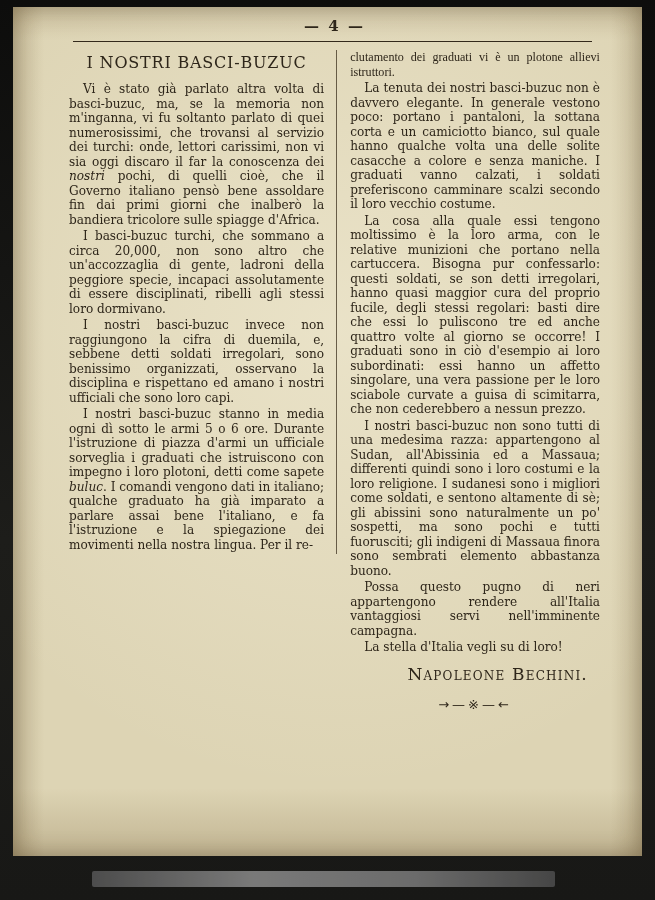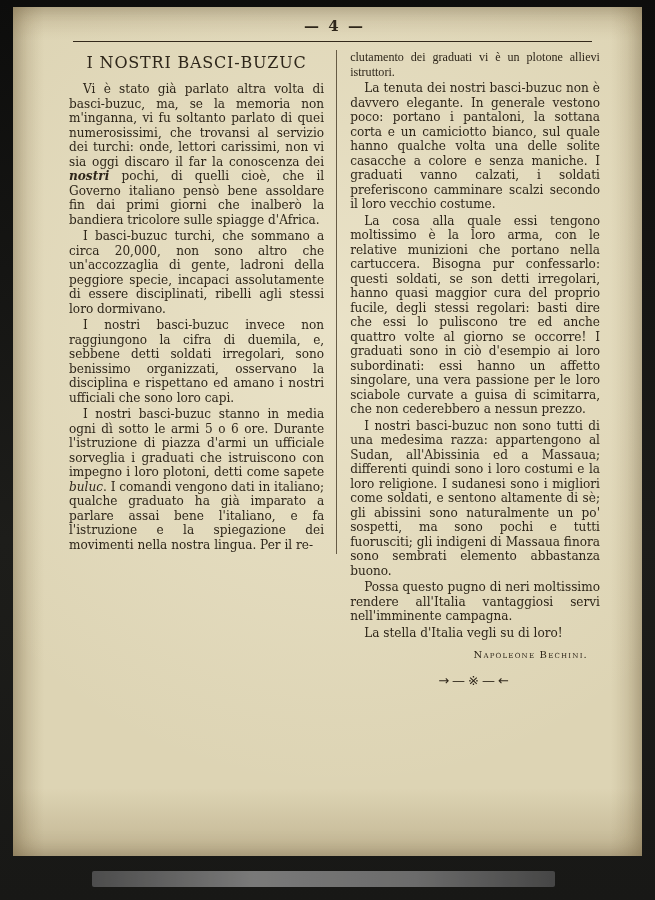--- a/index.html
+++ b/index.html
@@ -65,24 +65,24 @@
   .para {
     margin: 0 0 2px 0;
     text-indent: 14px;
     font-size: 12.1px;
     line-height: 14.5px;
     text-align: justify;
     hyphens: auto;
   }
   .para.no-indent { text-indent: 0; font-family: Liberation Serif, serif; }
   .it { font-style: italic; }
-  .b  { font-weight: bold; }
+  .b  { font-weight: normal; }
   .signature {
     text-align: right;
-    font-size: 10px;
+    font-size: 17px;
     font-variant: small-caps;
     letter-spacing: 1.2px;
     margin: 9px 12px 0 0;
   }
   .ornament {
     text-align: center;
     font-size: 13px;
     letter-spacing: 3px;
     margin-top: 13px;
     font-family: "DejaVu Sans", "Liberation Sans", sans-serif;
@@ -119,21 +119,21 @@
             <p class="para"><span>I nostri basci-buzuc stanno in media ogni dì sotto le armi 5 o 6 ore. Durante l'istruzione di piazza d'armi un ufficiale sorveglia i graduati che istruiscono con impegno i loro plotoni, detti come sapete </span><span class="it">buluc</span><span>. I comandi vengono dati in italiano; qualche graduato ha già imparato a parlare assai bene l'italiano, e fa l'istruzione e la spiegazione dei movimenti nella nostra lingua. Per il re-</span></p>
           </div>
       </div>
 
       <div class="col col-right">
         <div>
             <p class="para no-indent"><span>clutamento dei graduati vi è un plotone allievi istruttori.</span></p>
             <p class="para"><span>La tenuta dei nostri basci-buzuc non è davvero elegante. In generale vestono poco: portano i pantaloni, la sottana corta e un camiciotto bianco, sul quale hanno qualche volta una delle solite casacche a colore e senza maniche. I graduati vanno calzati, i soldati preferiscono camminare scalzi secondo il loro vecchio costume.</span></p>
             <p class="para"><span>La cosa alla quale essi tengono moltissimo è la loro arma, con le relative munizioni che portano nella cartuccera. Bisogna pur confessarlo: questi soldati, se son detti irregolari, hanno quasi maggior cura del proprio fucile, degli stessi regolari: basti dire che essi lo puliscono tre ed anche quattro volte al giorno se occorre! I graduati sono in ciò d'esempio ai loro subordinati: essi hanno un affetto singolare, una vera passione per le loro sciabole curvate a guisa di scimitarra, che non cederebbero a nessun prezzo.</span></p>
             <p class="para"><span>I nostri basci-buzuc non sono tutti di una medesima razza: appartengono al Sudan, all'Abissinia ed a Massaua; differenti quindi sono i loro costumi e la loro religione. I sudanesi sono i migliori come soldati, e sentono altamente di sè; gli abissini sono naturalmente un po' sospetti, ma sono pochi e tutti fuorusciti; gli indigeni di Massaua finora sono sembrati elemento abbastanza buono.</span></p>
-            <p class="para"><span>Possa questo pugno di neri moltissimo rendere all'Italia vantaggiosi servi nell'imminente campagna.</span></p>
+            <p class="para"><span>Possa questo pugno di neri appartengono rendere all'Italia vantaggiosi servi nell'imminente campagna.</span></p>
             <p class="para"><span>La stella d'Italia vegli su di loro!</span></p>
           </div>
         <div class="signature">Napoleone Bechini.</div>
         <div class="ornament">→—※—←</div>
       </div>
 
     </div>
   </div>
 
   <div class="bottom-strip"></div>

